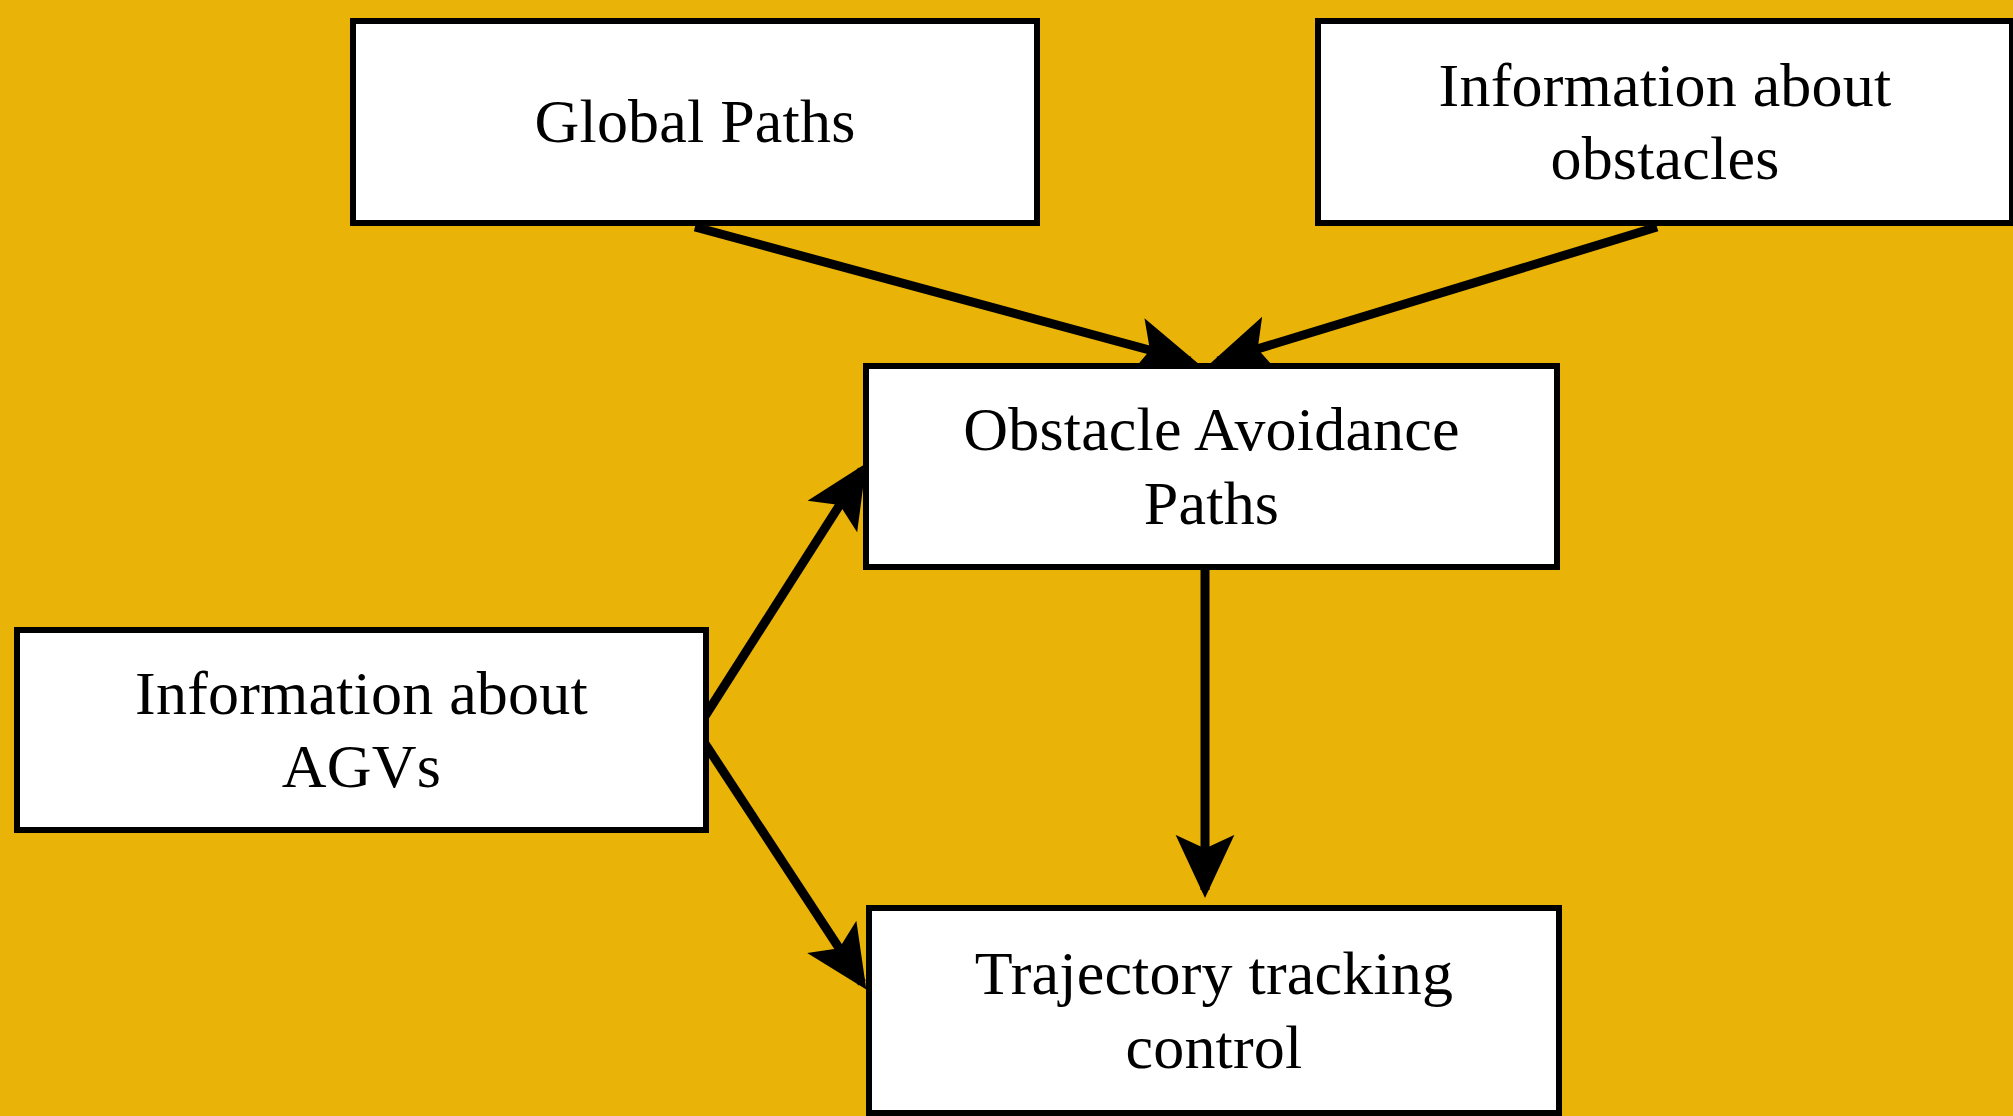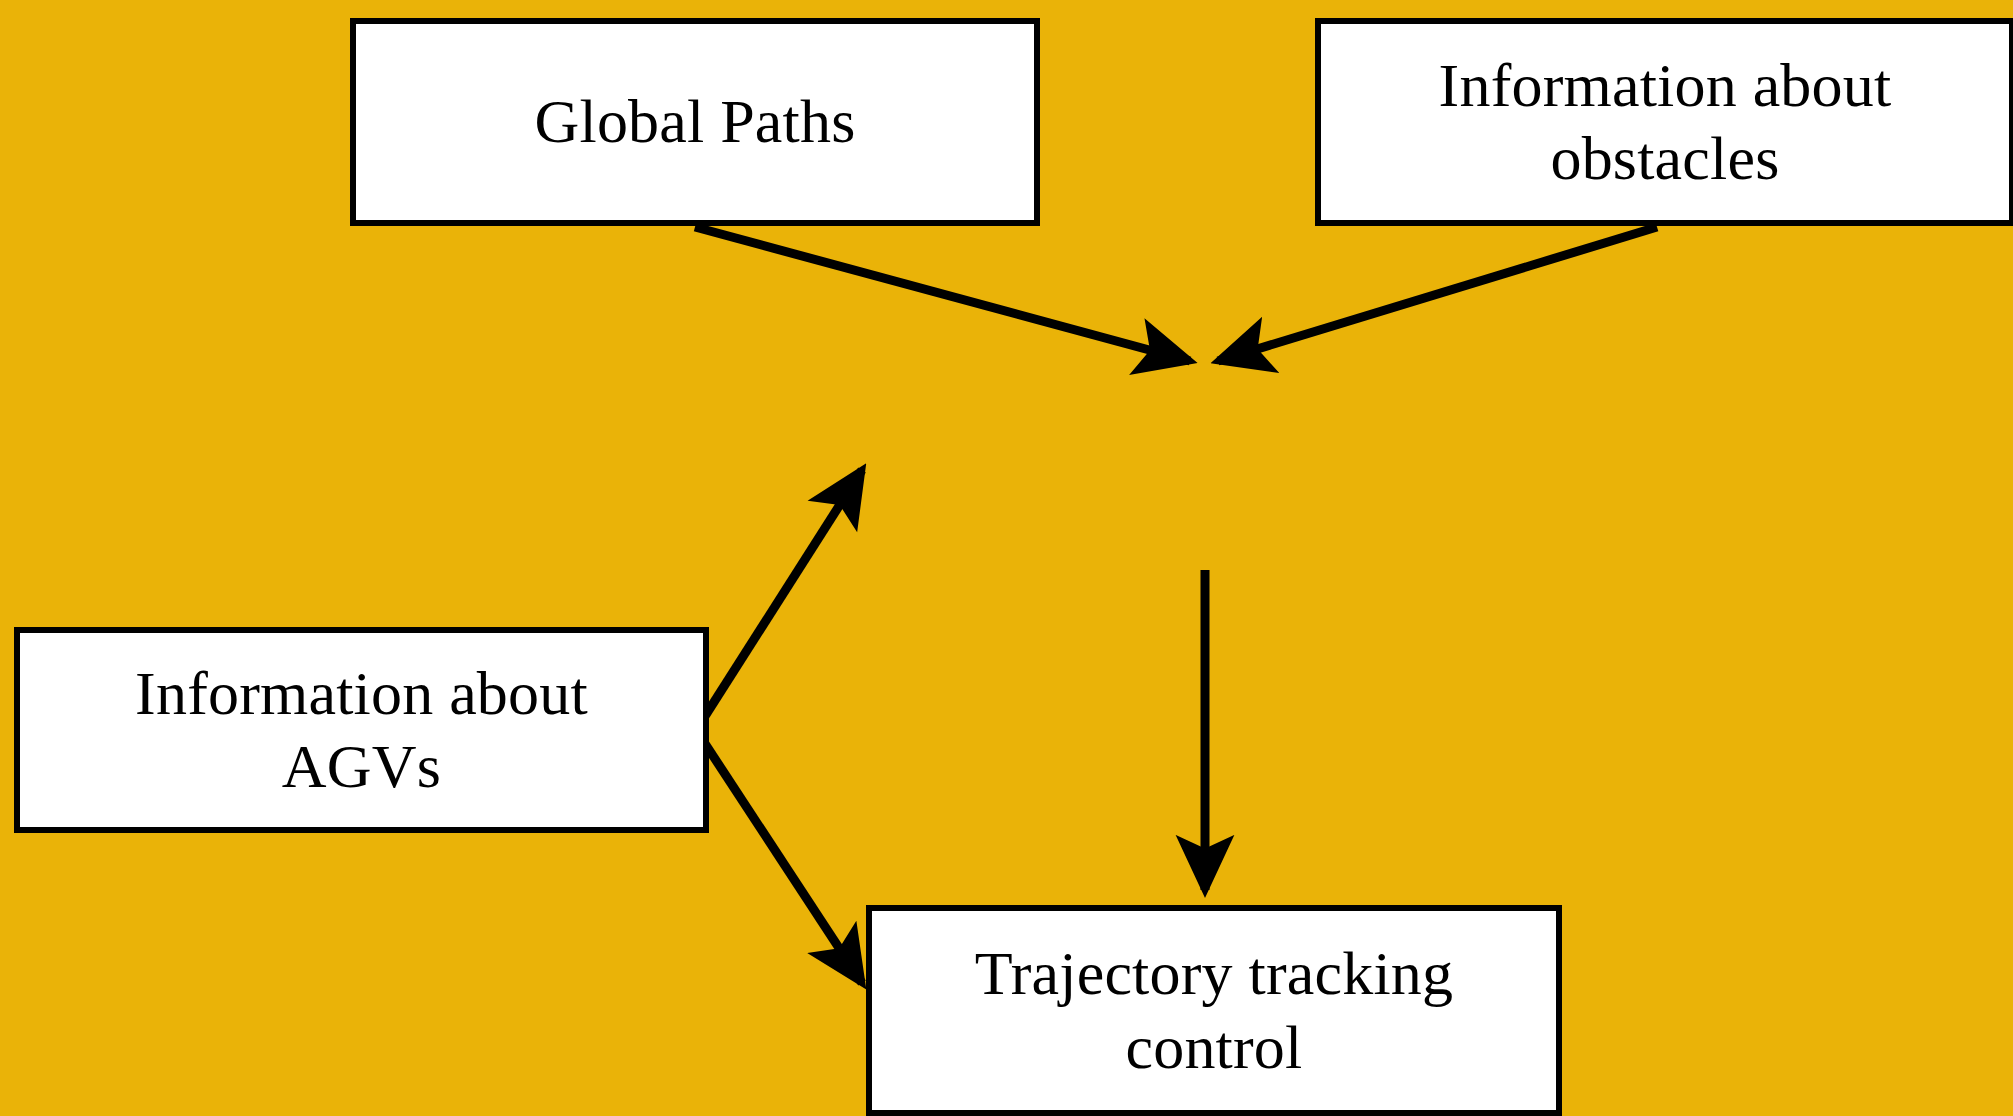--- a/index.html
+++ b/index.html
@@ -73,20 +73,24 @@
 
   <div class="node" id="node-global-paths">
     <span class="node-label">Global Paths</span>
   </div>
 
   <div class="node" id="node-obstacles-info">
     <span class="node-label">Information about
 obstacles</span>
   </div>
 
+  <div class="node" id="node-avoidance">
+    <span class="node-label">Obstacle Avoidance
+Paths</span>
+  </div>
 
   <div class="node" id="node-agv-info">
     <span class="node-label">Information about
 AGVs</span>
   </div>
 
   <div class="node" id="node-trajectory">
     <span class="node-label">Trajectory tracking
 control</span>
   </div>

